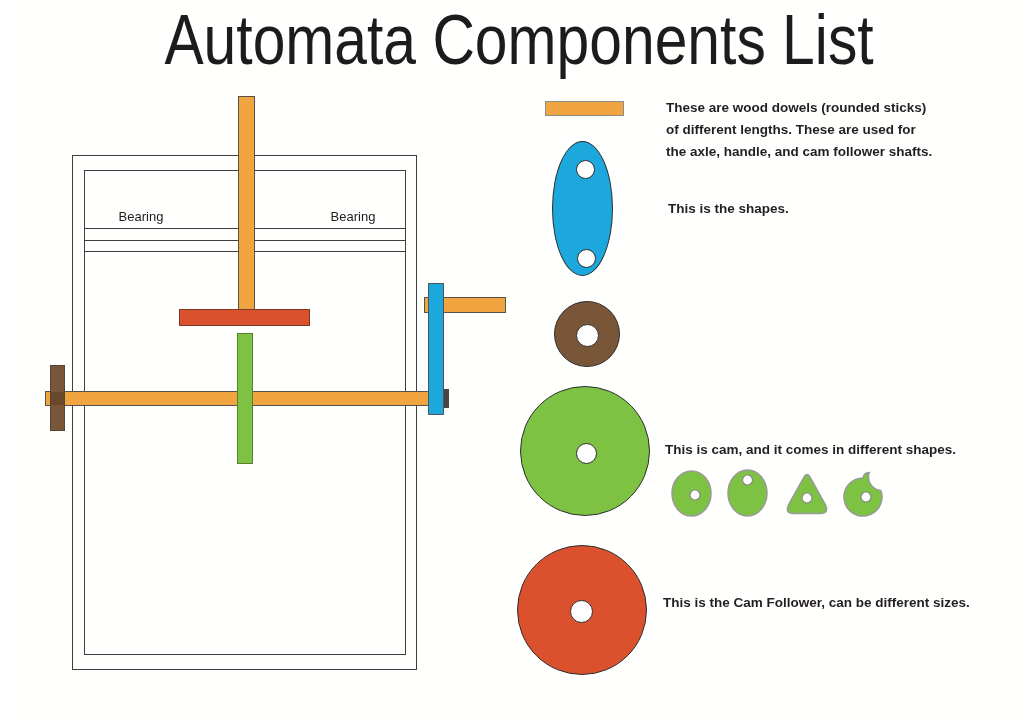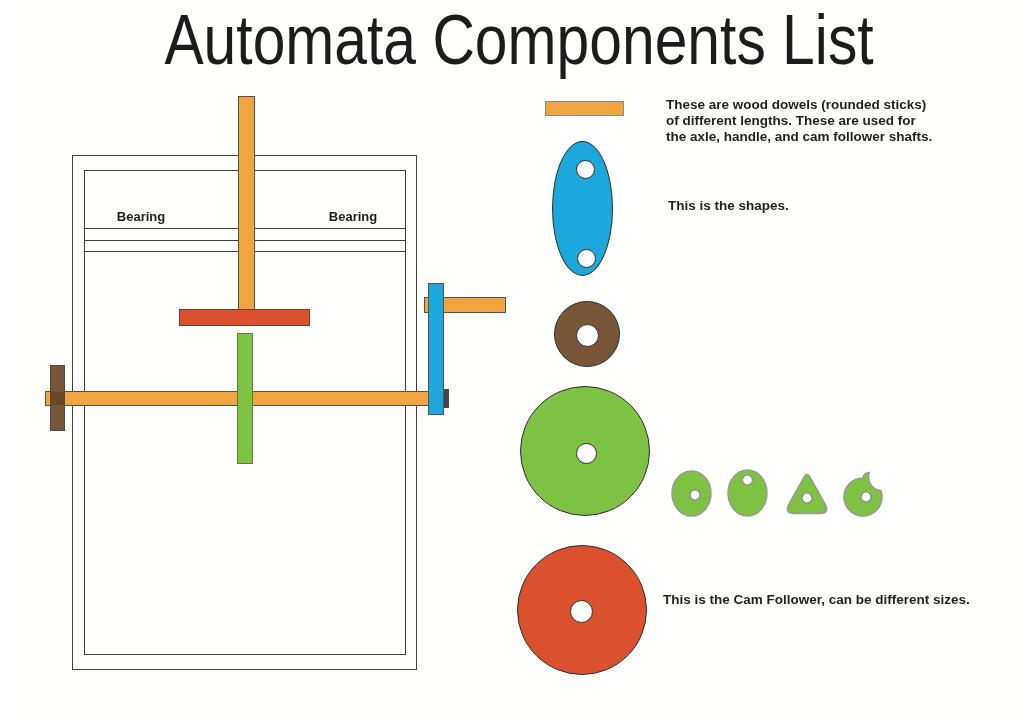--- a/index.html
+++ b/index.html
@@ -12,35 +12,35 @@
   .abs{position:absolute;box-sizing:border-box;}
   
   #title{
     left:0;top:2px;width:1024px;height:78px;line-height:76px;
     text-align:center;font-size:70px;font-weight:400;color:#1c1c1c;
     transform:scaleX(0.84);transform-origin:50% 50%;white-space:nowrap;
   }
   
   .frame-rect{border:1.5px solid var(--frame-line,#3F3F3F);background:transparent;}
   .h-line{height:1.4px;background:var(--frame-line,#3F3F3F);}
-  .bearing-label{font-size:13px;font-weight:700;text-align:center;color:#1e1e1e;}
+  .bearing-label{font-size:13px;font-weight:400;text-align:center;color:#1e1e1e;}
   
   .piece{border:1.2px solid var(--outline-gray,#55524C);}
   .orange-piece{background:var(--orange,#F0A541);}
   .red-piece{background:var(--red,#DB512D);border-color:#7a3a22;}
   .green-piece{background:var(--green,#7DC242);border-color:#5c7f30;}
   .blue-piece{background:var(--blue,#1CA8DC);border-color:#4f565a;}
   .brown-piece{background:var(--brown,#7A5638);border-color:#4f463c;}
   
   .round{border-radius:50%;}
   .big-outline{border:1.7px solid var(--outline-dark,#2E2E2E);}
   .hole{position:absolute;box-sizing:border-box;background:#ffffff;border-radius:50%;
         border:1.5px solid var(--outline-dark,#2E2E2E);}
   .legend-text{
-    font-size:13.5px;font-weight:700;line-height:16px;color:var(--ink,#231F20);
+    font-size:13.5px;font-weight:700;line-height:22px;color:var(--ink,#231F20);
     white-space:pre-line;
   }
   svg{display:block;}
 </style>
 </head>
 <body>
 
 <div id="stage">
 
   <div id="title" class="abs">Automata Components List</div>
@@ -83,20 +83,21 @@
   </div>
   <div class="abs legend-text" style="left:661px;top:198px;width:320px;">This is the shapes.</div>
 
   <div class="abs big-outline round" style="left:547px;top:301px;width:66px;height:66px;background:var(--brown,#7A5638);">
     <div class="hole" style="left:20.5px;top:21.5px;width:23px;height:23px;"></div>
   </div>
 
   <div class="abs big-outline round" style="left:513px;top:386px;width:130px;height:130px;background:var(--green,#7DC242);">
     <div class="hole" style="left:54.5px;top:55.5px;width:21px;height:21px;"></div>
   </div>
+  <div class="abs legend-text" style="left:658px;top:439px;width:340px;">This is cam, and it comes in different shapes.</div>
 
   <svg class="abs" style="left:664px;top:470px;" width="41" height="47" viewBox="0 0 41 47">
     <ellipse cx="20.5" cy="23.5" rx="19.5" ry="22.5" fill="var(--green,#7DC242)" stroke="#999999" stroke-width="1.5"></ellipse>
     <circle cx="24" cy="25" r="5" fill="#ffffff" stroke="#8a8a8a" stroke-width="1.2"></circle>
   </svg>
   <svg class="abs" style="left:720px;top:469px;" width="41" height="48" viewBox="0 0 41 48">
     <ellipse cx="20.5" cy="24" rx="19.5" ry="23" fill="var(--green,#7DC242)" stroke="#999999" stroke-width="1.5"></ellipse>
     <circle cx="20.5" cy="11" r="5" fill="#ffffff" stroke="#8a8a8a" stroke-width="1.2"></circle>
   </svg>
   <svg class="abs" style="left:777px;top:470px;" width="46" height="46" viewBox="0 0 46 46">

